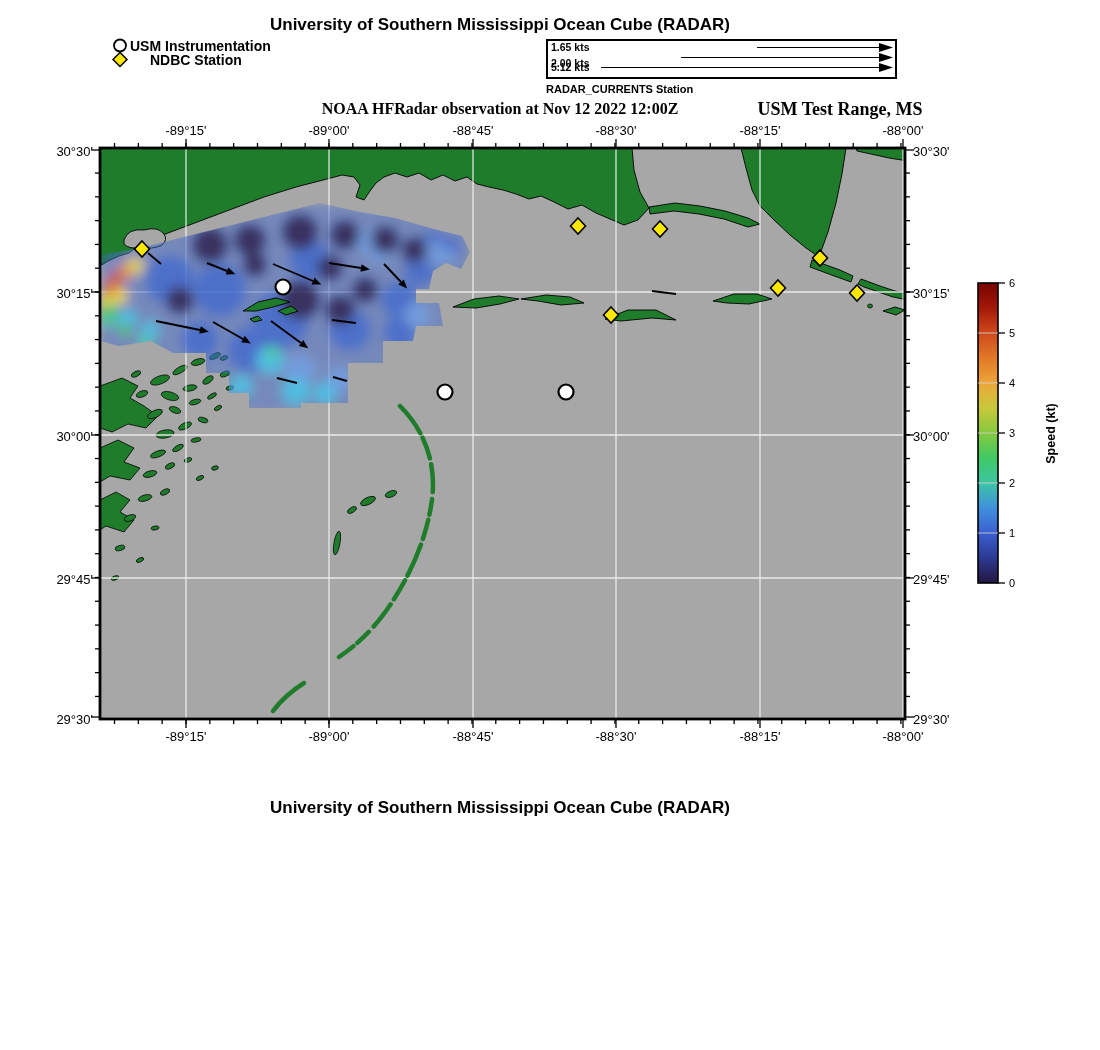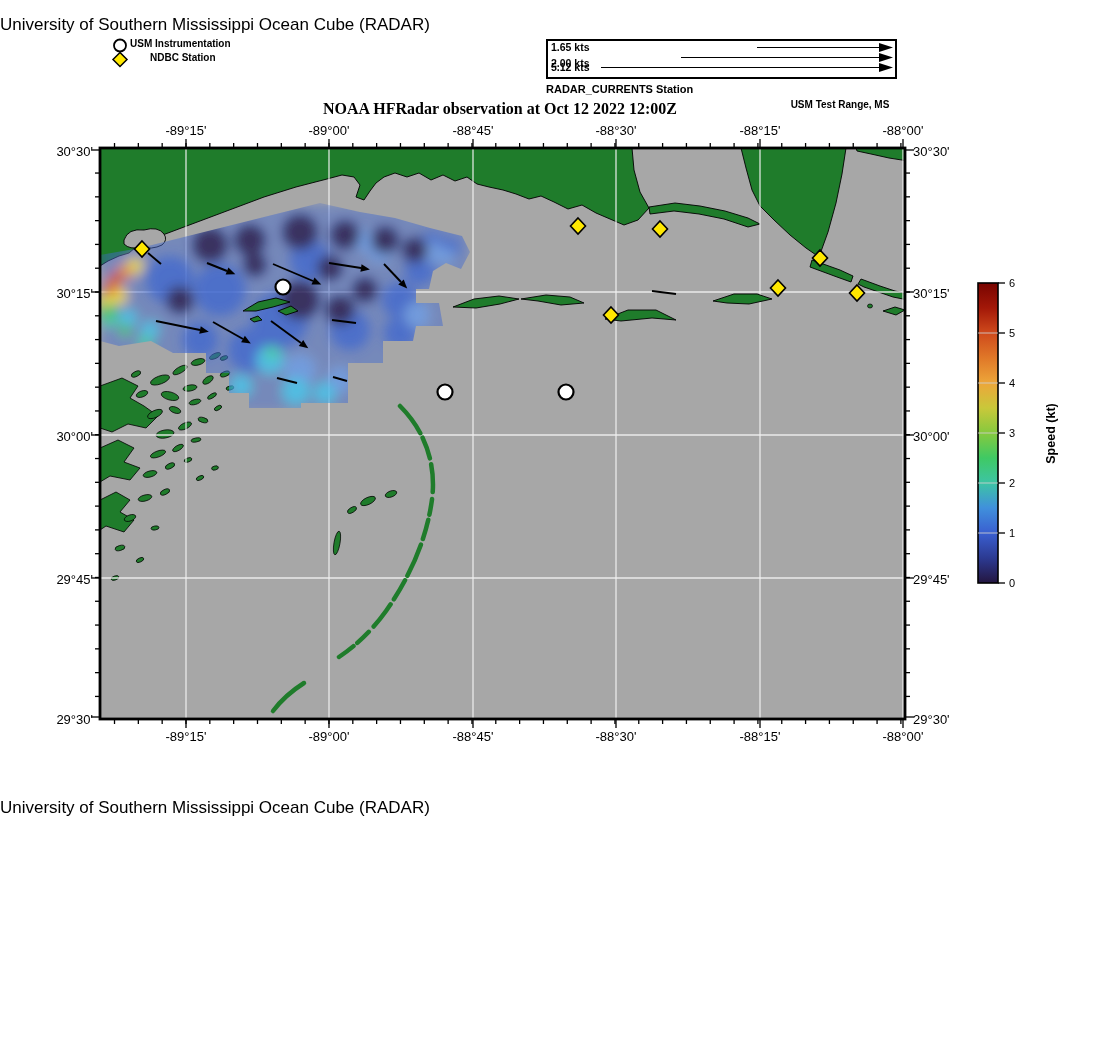--- a/index.html
+++ b/index.html
@@ -1,31 +1,31 @@
 <!DOCTYPE html>
 <html><head>
 <meta charset="utf-8">
 <style>
   html,body{margin:0;padding:0;background:#ffffff;}
   #page{position:relative;width:1100px;height:1050px;background:#ffffff;overflow:hidden;
         font-family:"Liberation Sans",sans-serif;color:#000;}
   #gfx{position:absolute;left:0;top:0;z-index:0;}
   .txt{position:absolute;z-index:2;white-space:nowrap;}
-  .title{left:0;width:1000px;text-align:left;font-size:17px;font-weight:normal;}
+  .title{left:0;width:1000px;text-align:center;font-size:17px;font-weight:bold;}
   #title-top{top:15px;}
   #title-bottom{top:798px;}
-  .legend-label{font-size:10px;font-weight:bold;}
+  .legend-label{font-size:14px;font-weight:bold;}
   #legend-usm{left:130px;top:38px;}
   #legend-ndbc{left:130px;top:52px;padding-left:20px;}
   .scale-row{font-size:10.5px;font-weight:bold;}
   #scale-caption{left:546px;top:83px;font-size:11px;font-weight:bold;}
   #subtitle{left:0;width:1000px;text-align:center;top:100px;
             font-family:"Liberation Serif",serif;font-size:16px;font-weight:bold;}
   #region-label{left:755px;top:99px;width:170px;text-align:center;
-            font-family:Liberation Sans, sans-serif;font-size:10px;font-weight:bold;}
+            font-family:Liberation Serif, serif;font-size:18px;font-weight:bold;}
   .axis-label{font-size:13px;z-index:2;}
   .cb-label{font-size:11px;}
   #cb-title{left:991px;top:426px;width:120px;height:15px;text-align:center;
             font-size:12.5px;font-weight:bold;transform:rotate(-90deg);}
 </style>
 </head>
 <body>
 <div id="page">
 
 <svg id="gfx" width="1100" height="1050">
@@ -373,21 +373,21 @@
       <line x1="998" y1="283" x2="1005" y2="283" stroke="#000" stroke-width="1.3"></line>
     </svg>
 
 <div class="txt title" id="title-top">University of Southern Mississippi Ocean Cube (RADAR)</div>
 <div class="txt legend-label" id="legend-usm">USM Instrumentation</div>
 <div class="txt legend-label" id="legend-ndbc">NDBC Station</div>
 <div class="txt scale-row" style="left:551px;top:41px">1.65 kts</div>
 <div class="txt scale-row" style="left:551px;top:57px">2.00 kts</div>
 <div class="txt scale-row" style="left:551px;top:61px">5.12 kts</div>
 <div class="txt" id="scale-caption">RADAR_CURRENTS Station</div>
-<div class="txt" id="subtitle">NOAA HFRadar observation at Oct 12 2022 12:00Z</div>
+<div class="txt" id="subtitle">NOAA HFRadar observation at Nov 12 2022 12:00Z</div>
 <div class="txt" id="region-label">USM Test Range, MS</div>
 <div class="txt" id="cb-title">Speed (kt)</div>
 <div class="txt title" id="title-bottom">University of Southern Mississippi Ocean Cube (RADAR)</div>
 
 <div class="txt axis-label" style="left: 156px; top: 123px; width: 60px; text-align: center;">-89°15'</div>
     <div class="txt axis-label" style="left: 156px; top: 729px; width: 60px; text-align: center;">-89°15'</div>
     <div class="txt axis-label" style="left: 299px; top: 123px; width: 60px; text-align: center;">-89°00'</div>
     <div class="txt axis-label" style="left: 299px; top: 729px; width: 60px; text-align: center;">-89°00'</div>
     <div class="txt axis-label" style="left: 443px; top: 123px; width: 60px; text-align: center;">-88°45'</div>
     <div class="txt axis-label" style="left: 443px; top: 729px; width: 60px; text-align: center;">-88°45'</div>

